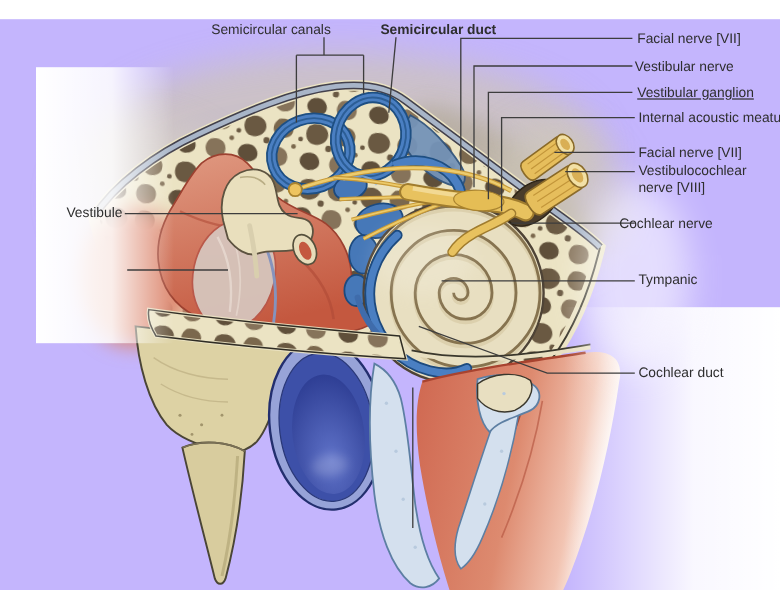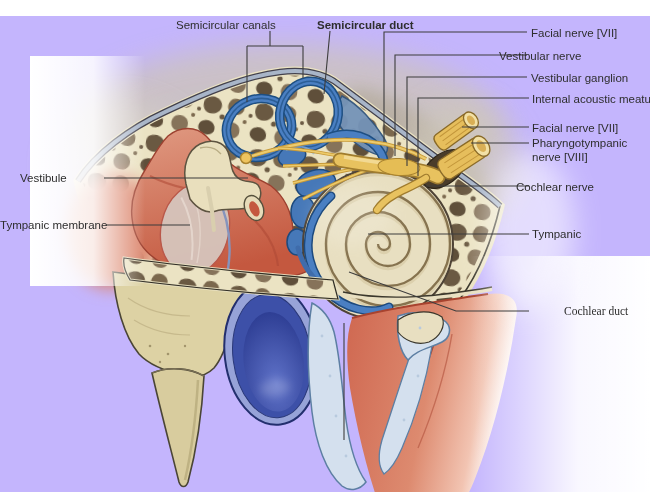--- a/index.html
+++ b/index.html
@@ -1,20 +1,20 @@
 <!DOCTYPE html>
 <html><head>
 <meta charset="utf-8">
 <style>
   html,body{margin:0;padding:0;background:#fff;}
   .stage{position:relative;width:650px;height:492px;background:#c4b5fd;overflow:hidden;
          font-family:"Liberation Sans",sans-serif;margin-top:16px;}
   .stage svg{position:absolute;left:0;top:0;}
   .lbl{position:absolute;font-size:11.5px;line-height:1.25;color:#2e2e2e;white-space:nowrap;}
-  .lbl.r{}
+  .lbl.r{text-align:right;}
   .lbl.wrap{white-space:normal;width:118px;}
 </style>
 </head>
 <body>
 
 <div class="stage">
 
 <svg width="650" height="492" viewBox="0 0 650 492">
   <defs>
     <filter id="b14" x="-60%" y="-60%" width="220%" height="220%">
@@ -253,24 +253,23 @@
     <path d="M529,295 L456,295 L349,256"></path>
     <path d="M104,162 L248,162"></path>
     <path d="M106,209 L190,209"></path>
     <path d="M344,424 L344,307"></path>
   </g>
 </svg>
 
 <div class="lbl" style="left:176px;top:2px;">Semicircular canals</div>
 <div class="lbl" style="left:317px;top:2px;font-weight:bold;">Semicircular duct</div>
 <div class="lbl" style="left:531px;top:10px;">Facial nerve [VII]</div>
-<div class="lbl" style="left:499px;top:33px;">Vestibular nerve</div>
-<div class="lbl" style="left:531px;top:55px;">Vestibular ganglion</div>
+<div class="lbl" style="left:529px;top:33px;">Vestibular nerve</div>
+<div class="lbl" style="left:531px;top:55px;text-decoration:underline;">Vestibular ganglion</div>
 <div class="lbl" style="left:532px;top:76px;">Internal acoustic meatus</div>
 <div class="lbl" style="left:532px;top:105px;">Facial nerve [VII]</div>
-<div class="lbl wrap" style="left:532px;top:120px;">Pharyngotympanic nerve [VIII]</div>
+<div class="lbl wrap" style="left:532px;top:120px;">Vestibulocochlear nerve [VIII]</div>
 <div class="lbl" style="left:516px;top:164px;">Cochlear nerve</div>
 <div class="lbl" style="left:532px;top:211px;">Tympanic</div>
-<div class="lbl" style="left:564px;top:288px;font-family:Liberation Serif, serif;">Cochlear duct</div>
+<div class="lbl" style="left:532px;top:288px;">Cochlear duct</div>
 <div class="lbl r" style="left:20px;top:155px;width:82px;">Vestibule</div>
-<div class="lbl r" style="left:0px;top:202px;width:104px;">Tympanic membrane</div>
 
 </div>
 
 </body></html>

